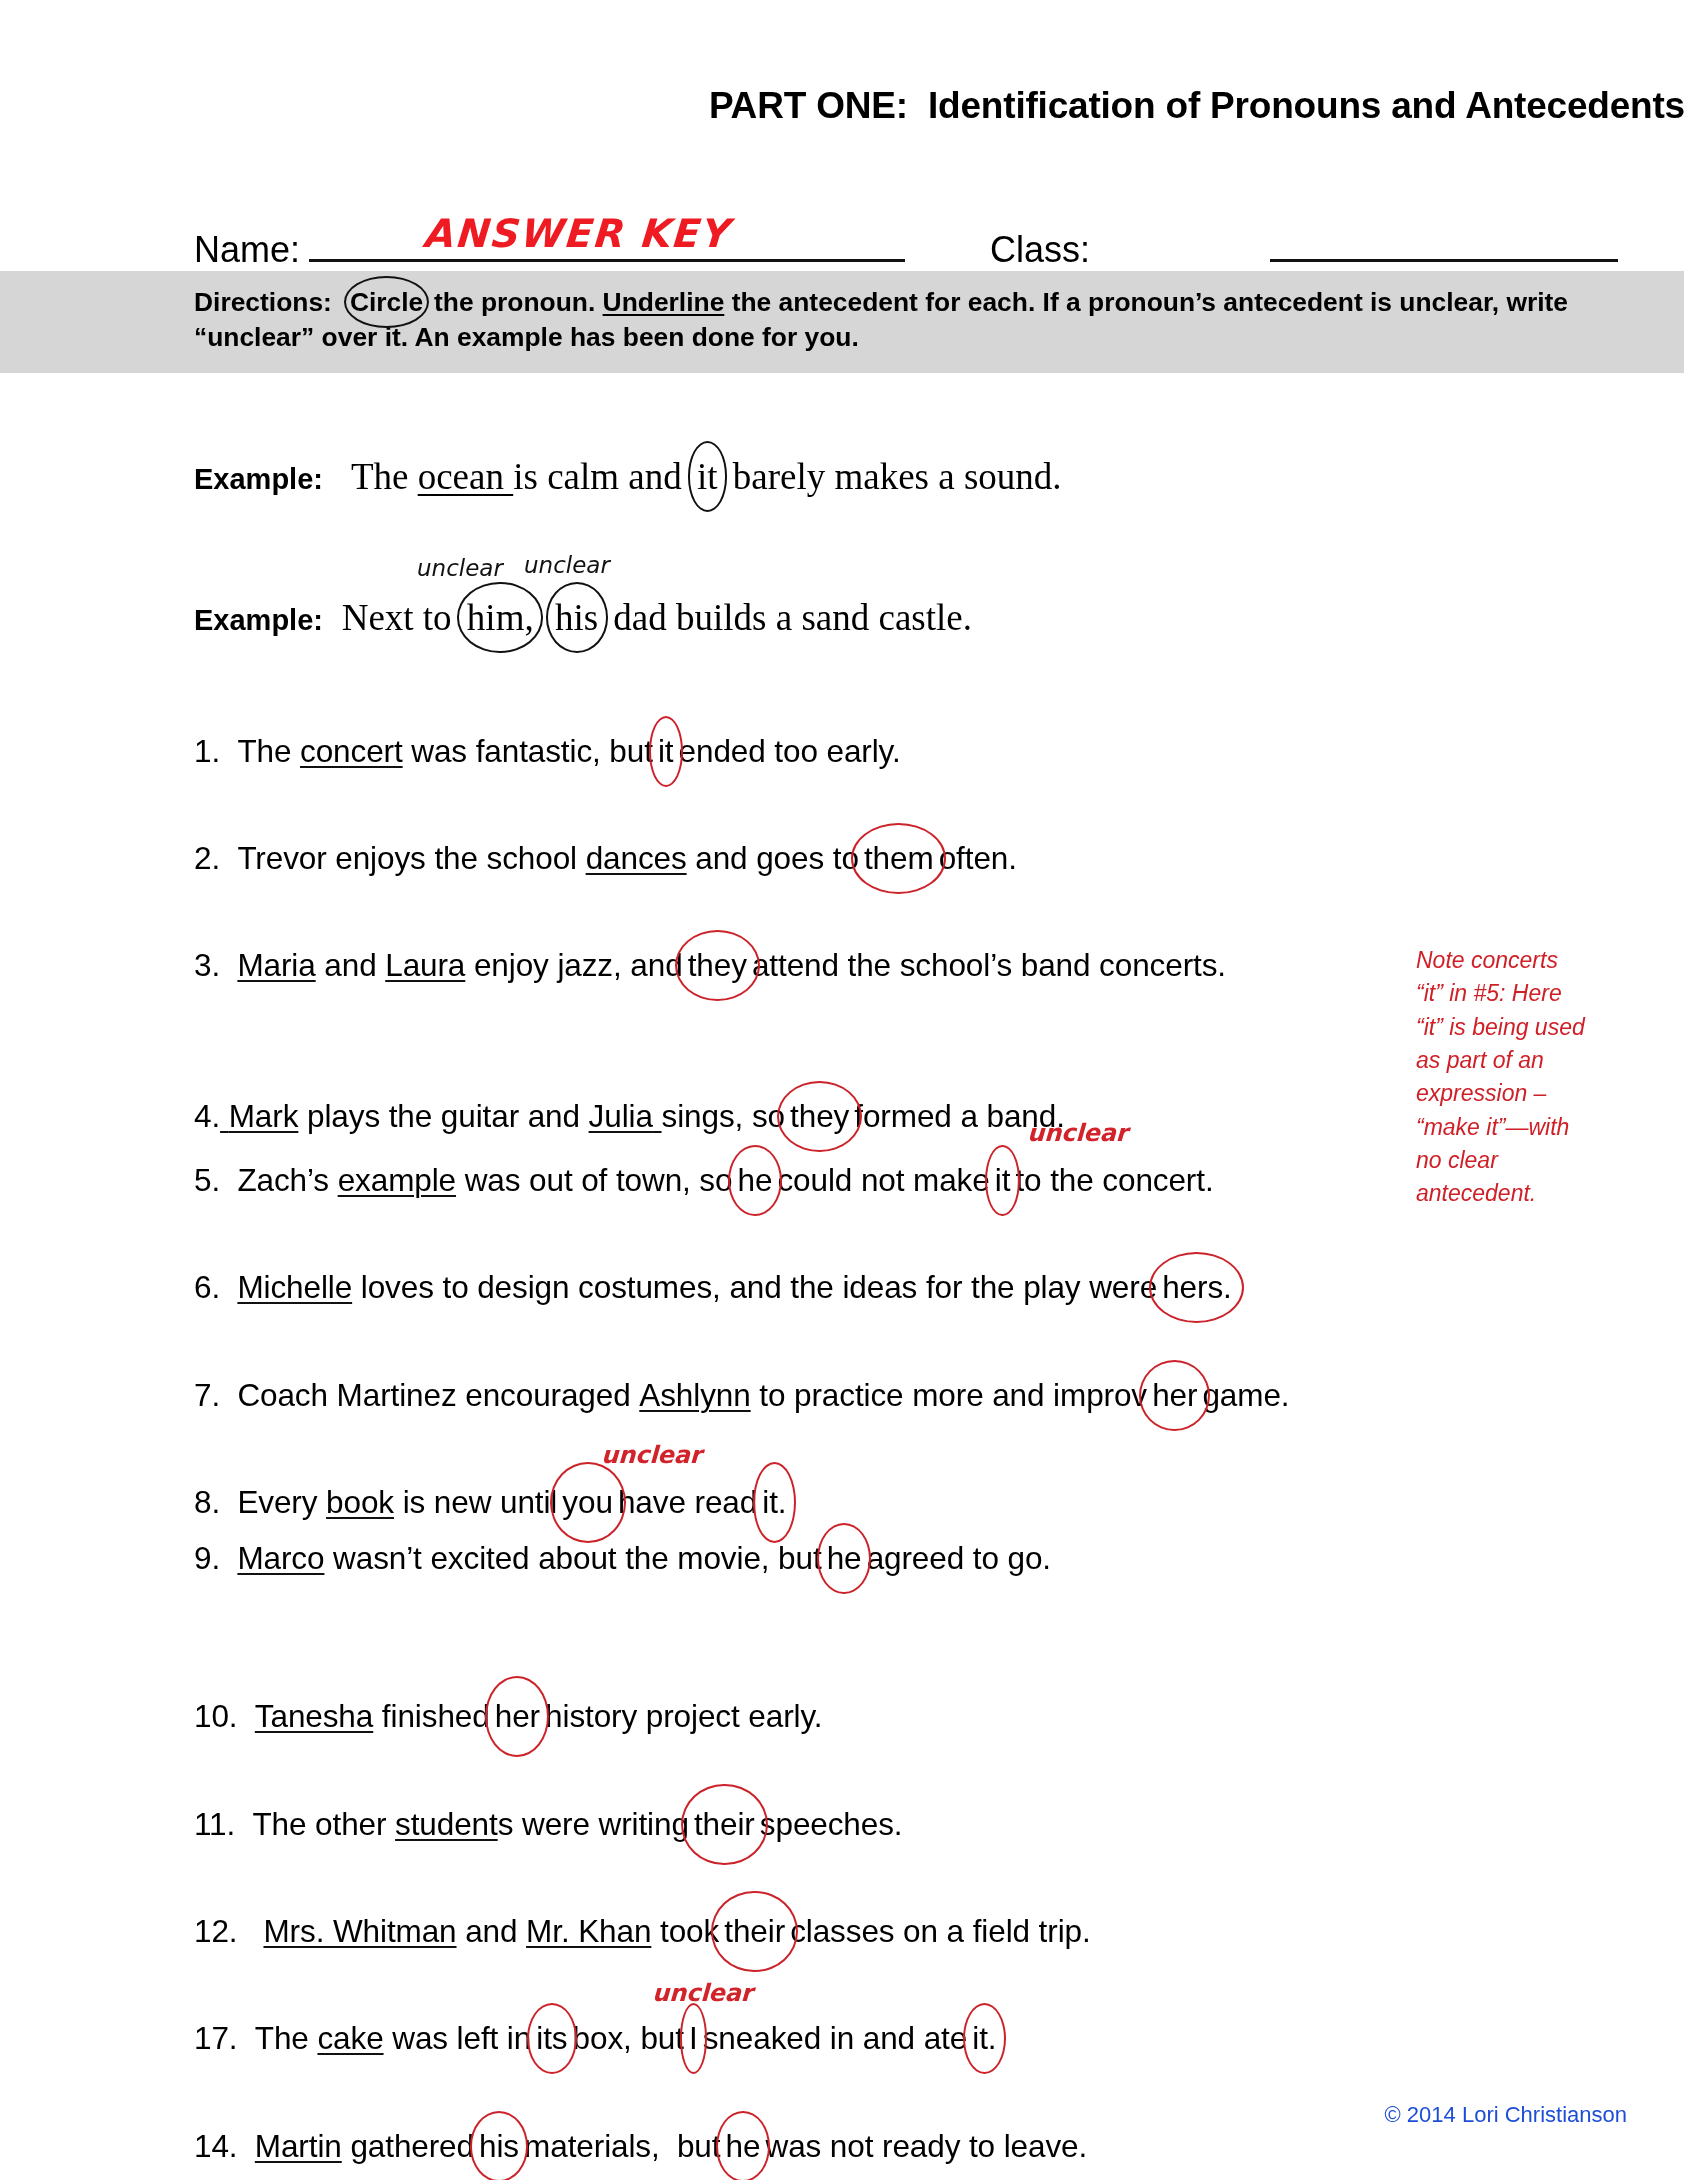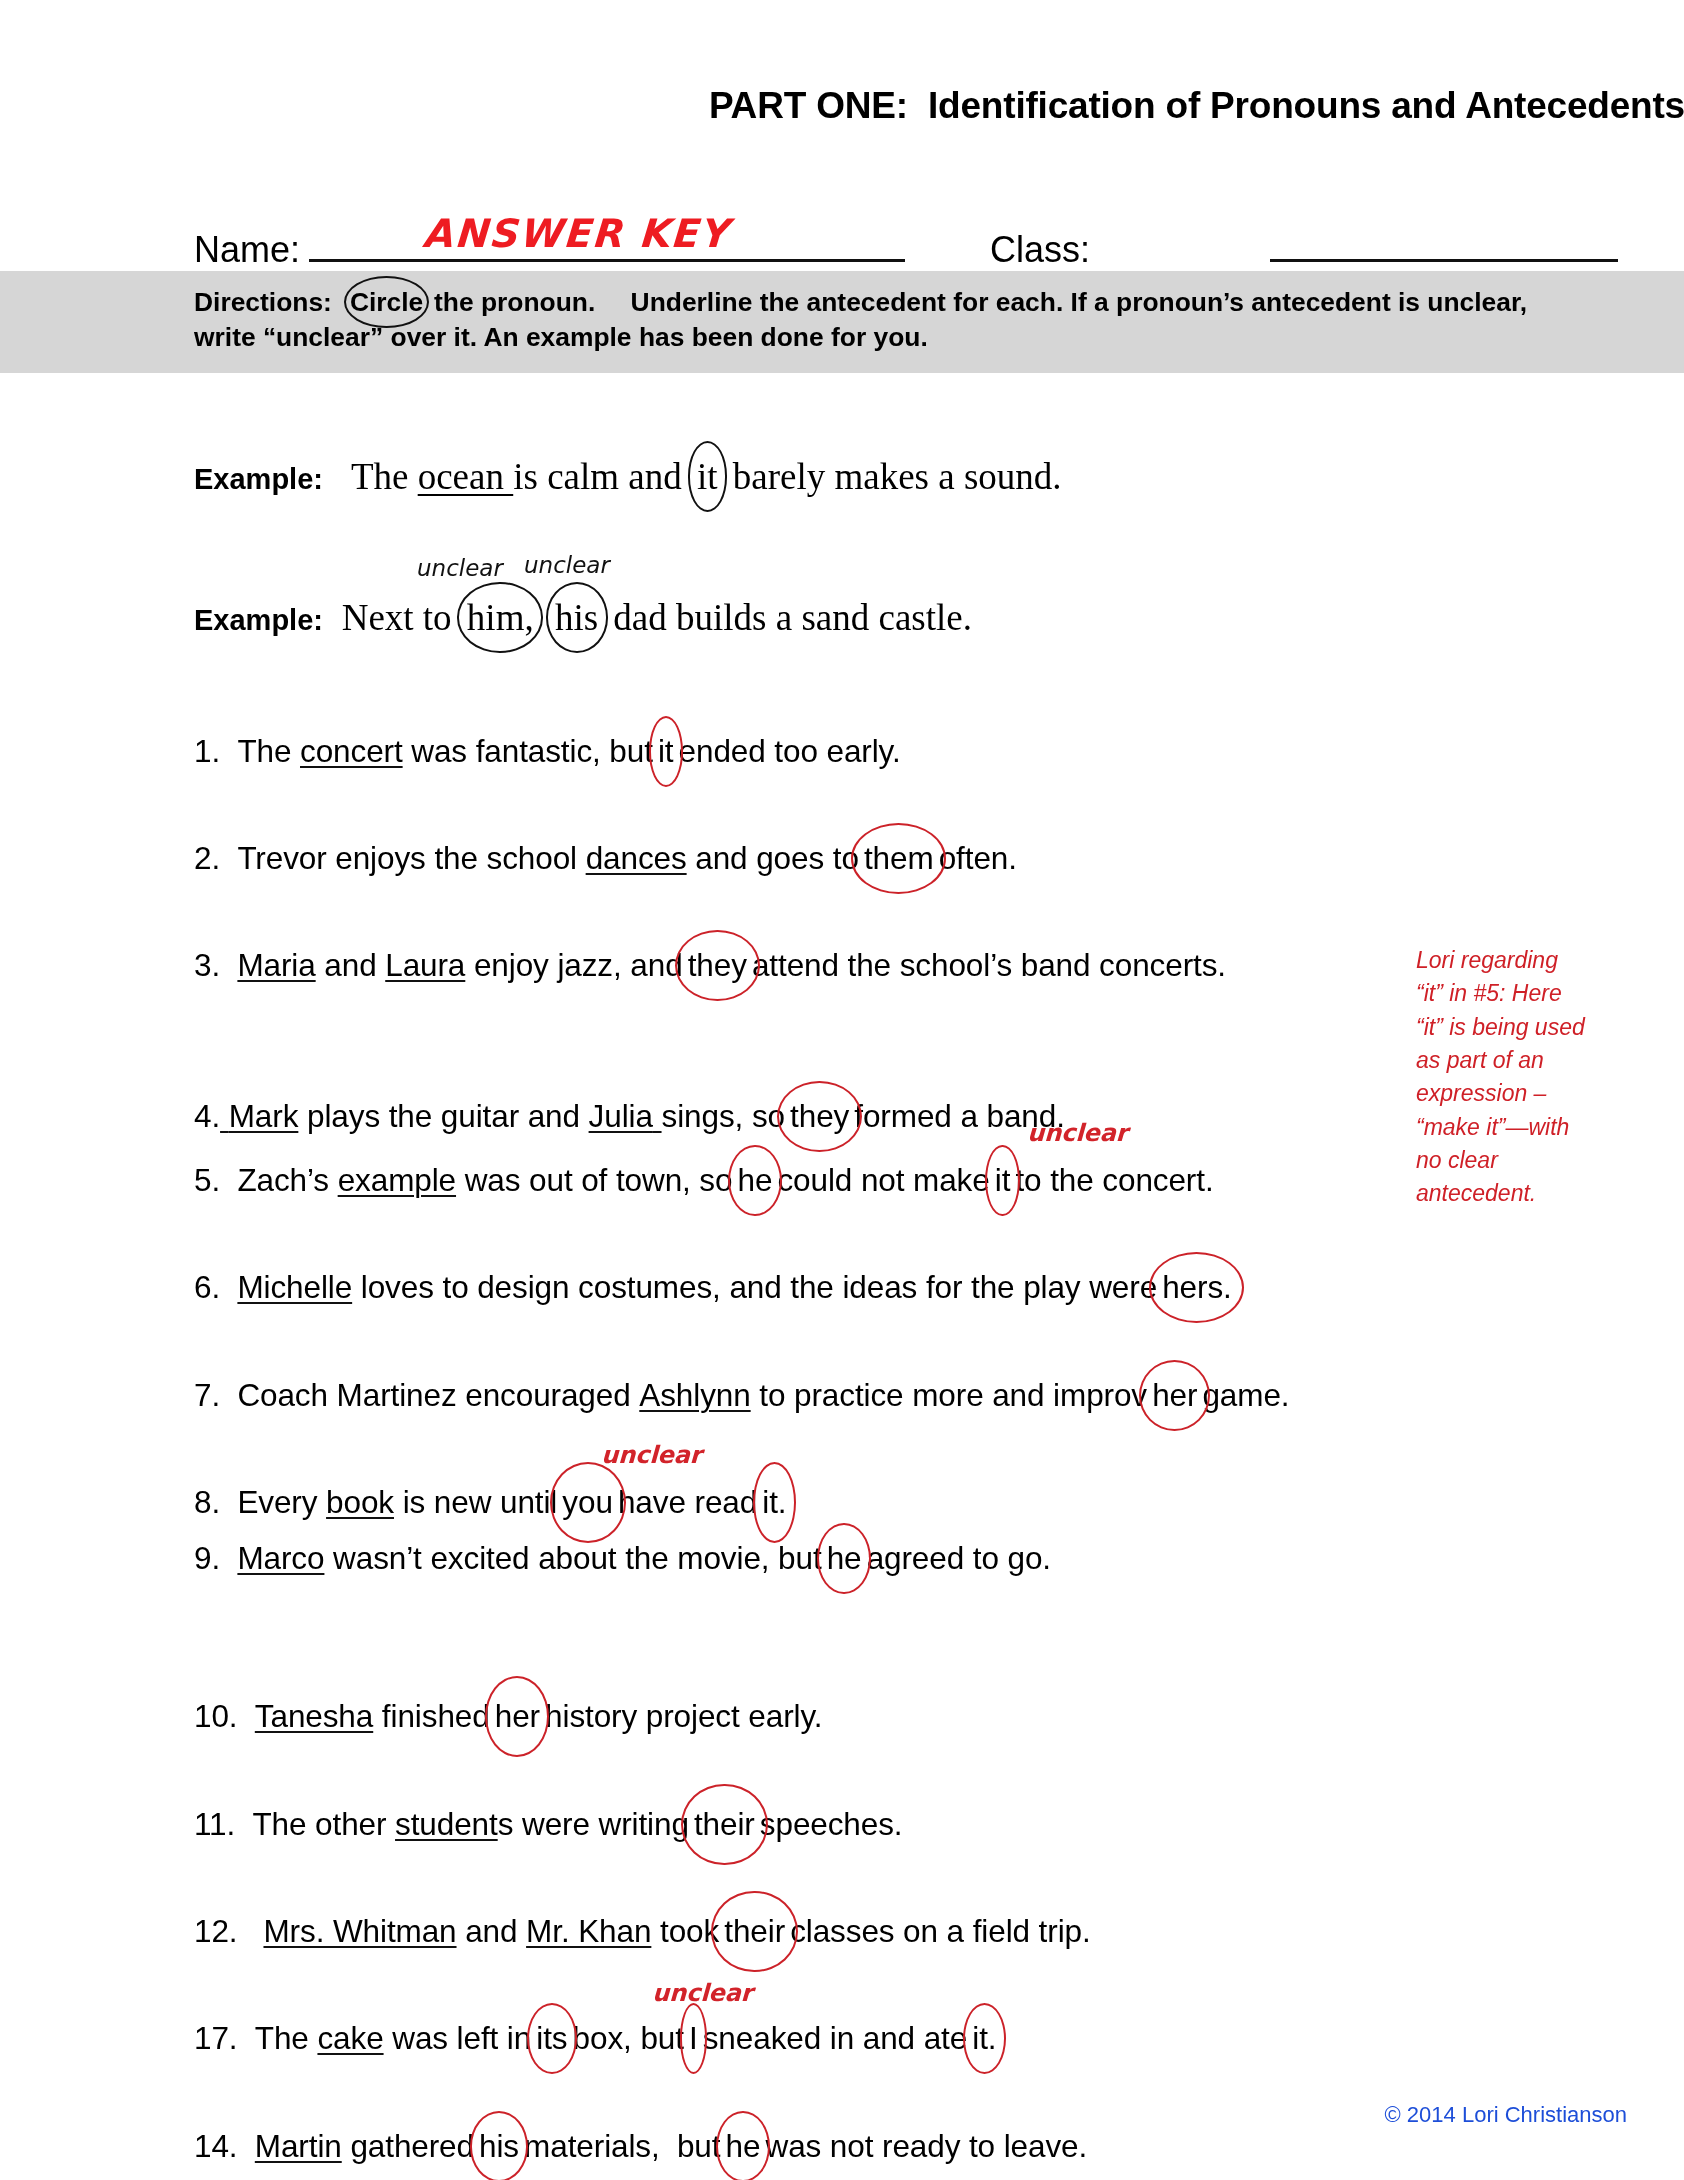--- a/index.html
+++ b/index.html
@@ -93,21 +93,21 @@
     content: "";
     position: absolute;
     left: -2.6px;
     right: -2.6px;
     top: -8.5px;
     bottom: -8.5px;
     border: 2.2px solid #111;
     border-radius: 50%;
     pointer-events: none;
   }
-  .ul-inline { text-underline-offset: 3.4px; margin-left: 28px; }
+  .ul-inline { text-decoration: underline; text-underline-offset: 3.4px; }
 
   
   .example {
     position: absolute;
     font-size: 34px;
     white-space: nowrap;
   }
   .example .ex-label {
     font-family: "Liberation Sans", sans-serif;
     font-weight: bold;
@@ -313,21 +313,21 @@
 <div class="item" style="top:2020px;">
   <span class="unclear-r" style="left:460px; top:-41px;">unclear</span>
   <span class="num">17.</span>&nbsp;&nbsp;The&nbsp;<span class="u">cake</span>&nbsp;was left in<span class="o">its</span>box, but<span class="o">I</span>sneaked in and ate<span class="o">it.</span>
 </div>
 
 <div class="item" style="top:2128px;">
   <span class="num">14.</span>&nbsp;&nbsp;<span class="u">Martin</span>&nbsp;gathered<span class="o">his</span>materials,&nbsp; but<span class="o">he</span>was not ready to leave.
 </div>
 
 <div class="margin-note">
-  <div>Lori regarding</div>
+  <div>Note concerts</div>
   <div>“it” in #5:  Here</div>
   <div>“it” is being used</div>
   <div>as part of an</div>
   <div>expression –</div>
   <div>“make it”—with</div>
   <div>no clear</div>
   <div>antecedent.</div>
 </div>
 
 <div class="copyright">© 2014 Lori Christianson</div>

